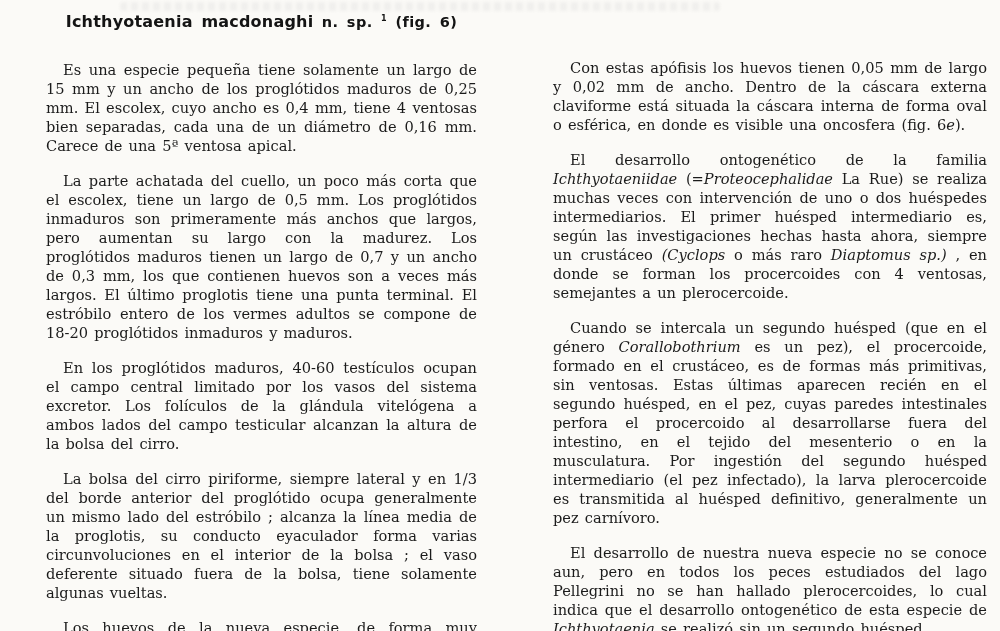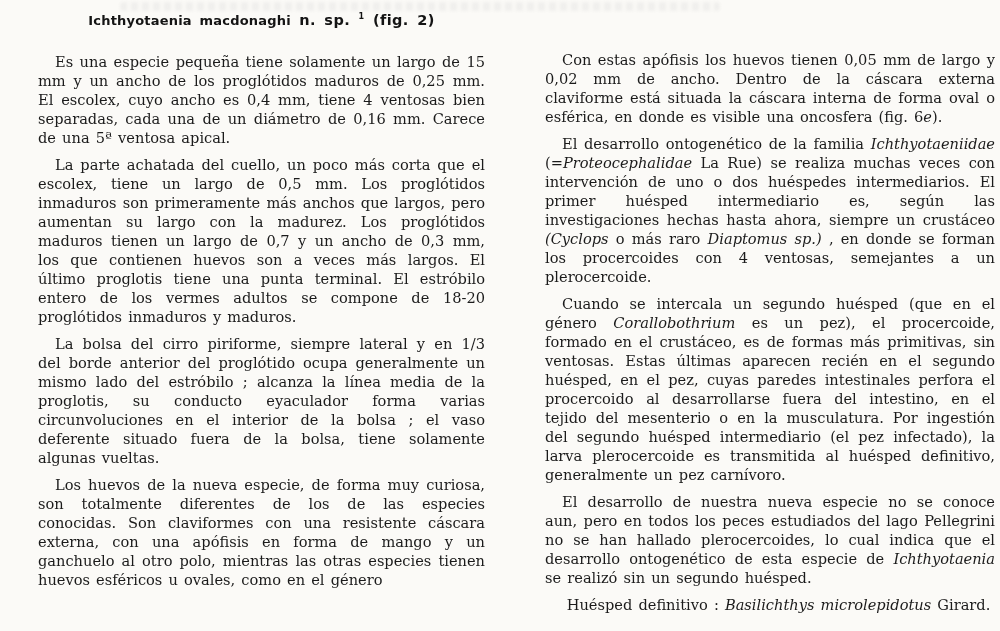--- a/index.html
+++ b/index.html
@@ -39,61 +39,62 @@
     margin: 0;
     text-align: center;
     font-family: "DejaVu Sans", "Liberation Sans", sans-serif;
     font-weight: 700;
     font-size: 14.5px;
     letter-spacing: 0.4px;
     color: #141414;
     word-spacing: 3px;
   }
   .title b {
-    font-size: 13px;
+    font-size: 16px;
     letter-spacing: 0.2px;
   }
   .title sup {
     font-size: 8px;
     line-height: 0;
     vertical-align: super;
   }
   .col {
     position: absolute;
     top: 44px;
     width: 463px;
     text-align: justify;
     font-size: 14.6px;
     line-height: 19px;
     word-spacing: 1.5px;
   }
   .col-left  { left: 30px; }
   .col-right { left: 537px; width: 466px; top: 42px; }
   .para, .host-line {
-    margin: 8px;
+    margin: 16px;
     text-indent: 17px;
   }
   .host-line {
     text-align: center;
   }
   i { font-style: italic; }
   sup { font-size: 9px; line-height: 0; vertical-align: super; }
 </style>
 </head>
 <body>
 
 <div class="page">
 
   <div class="bleed-top"></div>
 
-  <h1 class="title"><b>Ichthyotaenia macdonaghi</b><span>  n. sp. </span><sup>1</sup><span> (fig. 2)</span></h1>
+  <h1 class="title"><b>Ichthyotaenia macdonaghi</b><span>  n. sp. </span><sup>1</sup><span> (fig. 6)</span></h1>
 
   <div class="col col-left">
     <p class="para"><span>Es una especie pequeña tiene solamente un largo de 15 mm y un ancho de los proglótidos maduros de 0,25 mm. El escolex, cuyo ancho es 0,4 mm, tiene 4 ventosas bien separadas, cada una de un diámetro de 0,16 mm. Carece de una 5ª ventosa apical.</span></p>
     <p class="para"><span>La parte achatada del cuello, un poco más corta que el escolex, tiene un largo de 0,5 mm. Los proglótidos inmaduros son primeramente más anchos que largos, pero aumentan su largo con la madurez. Los proglótidos maduros tienen un largo de 0,7 y un ancho de 0,3 mm, los que contienen huevos son a veces más largos. El último proglotis tiene una punta terminal. El estróbilo entero de los vermes adultos se compone de 18-20 proglótidos inmaduros y maduros.</span></p>
+    <p class="para"><span>En los proglótidos maduros, 40-60 testículos ocupan el campo central limitado por los vasos del sistema excretor. Los folículos de la glándula vitelógena a ambos lados del campo testicular alcanzan la altura de la bolsa del cirro.</span></p>
     <p class="para"><span>La bolsa del cirro piriforme, siempre lateral y en 1/3 del borde anterior del proglótido ocupa generalmente un mismo lado del estróbilo ; alcanza la línea media de la proglotis, su conducto eyaculador forma varias circunvoluciones en el interior de la bolsa ; el vaso deferente situado fuera de la bolsa, tiene solamente algunas vueltas.</span></p>
     <p class="para"><span>Los huevos de la nueva especie, de forma muy curiosa, son totalmente diferentes de los de las especies conocidas. Son claviformes con una resistente cáscara externa, con una apófisis en forma de mango y un ganchuelo al otro polo, mientras las otras especies tienen huevos esféricos u ovales, como en el género </span></p>
   </div>
 
   <div class="col col-right">
     <p class="para"><span>Con estas apófisis los huevos tienen 0,05 mm de largo y 0,02 mm de ancho. Dentro de la cáscara externa claviforme está situada la cáscara interna de forma oval o esférica, en donde es visible una oncosfera (fig. 6</span><i>e</i><span>).</span></p>
     <p class="para"><span>El desarrollo ontogenético de la familia </span><i>Ichthyotaeniidae</i><span> (=</span><i>Proteocephalidae</i><span> La Rue) se realiza muchas veces con intervención de uno o dos huéspedes intermediarios. El primer huésped intermediario es, según las investigaciones hechas hasta ahora, siempre un crustáceo </span><i>(Cyclops</i><span> o más raro </span><i>Diaptomus sp.)</i><span> , en donde se forman los procercoides con 4 ventosas, semejantes a un plerocercoide.</span></p>
     <p class="para"><span>Cuando se intercala un segundo huésped (que en el género </span><i>Corallobothrium</i><span> es un pez), el procercoide, formado en el crustáceo, es de formas más primitivas, sin ventosas. Estas últimas aparecen recién en el segundo huésped, en el pez, cuyas paredes intestinales perfora el procercoido al desarrollarse fuera del intestino, en el tejido del mesenterio o en la musculatura. Por ingestión del segundo huésped intermediario (el pez infectado), la larva plerocercoide es transmitida al huésped definitivo, generalmente un pez carnívoro.</span></p>
     <p class="para"><span>El desarrollo de nuestra nueva especie no se conoce aun, pero en todos los peces estudiados del lago Pellegrini no se han hallado plerocercoides, lo cual indica que el desarrollo ontogenético de esta especie de </span><i>Ichthyotaenia</i><span> se realizó sin un segundo huésped.</span></p>
     <p class="host-line"><span>Huésped definitivo : </span><i>Basilichthys microlepidotus</i><span> Girard.</span></p>

